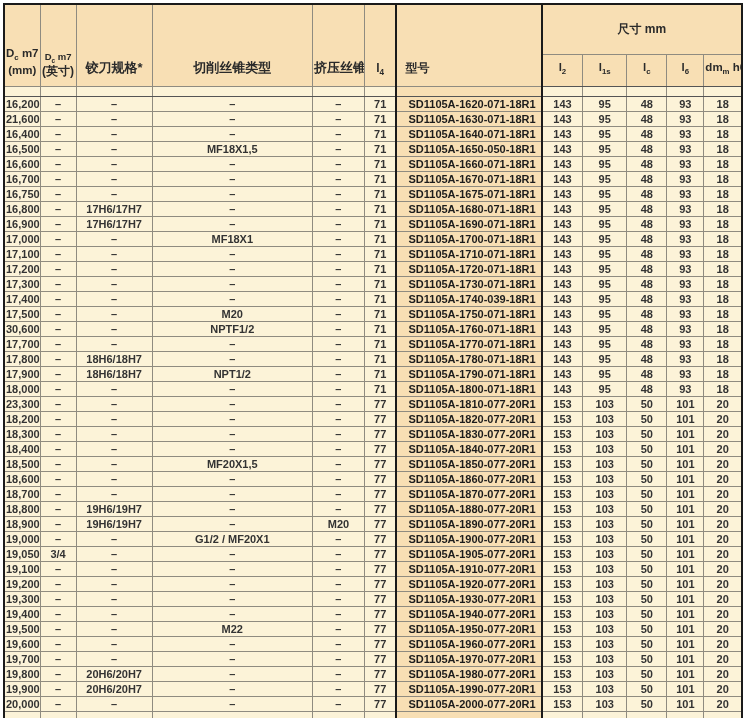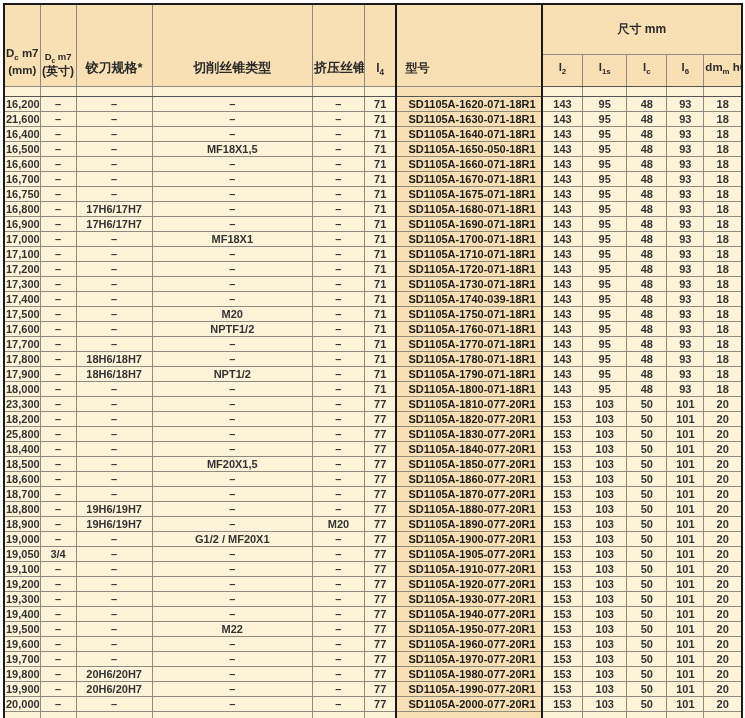--- a/index.html
+++ b/index.html
@@ -316,21 +316,21 @@
         <td class="c4">–</td>
         <td class="c5">71</td>
         <td class="c6">SD1105A-1750-071-18R1</td>
         <td class="c7">143</td>
         <td class="c8">95</td>
         <td class="c9">48</td>
         <td class="c10">93</td>
         <td class="c11">18</td>
       </tr>
       <tr>
-        <td class="c0">17,600</td>
+        <td class="c0">30,600</td>
         <td class="c1">–</td>
         <td class="c2">–</td>
         <td class="c3">NPTF1/2</td>
         <td class="c4">–</td>
         <td class="c5">71</td>
         <td class="c6">SD1105A-1760-071-18R1</td>
         <td class="c7">143</td>
         <td class="c8">95</td>
         <td class="c9">48</td>
         <td class="c10">93</td>
@@ -414,21 +414,21 @@
         <td class="c4">–</td>
         <td class="c5">77</td>
         <td class="c6">SD1105A-1820-077-20R1</td>
         <td class="c7">153</td>
         <td class="c8">103</td>
         <td class="c9">50</td>
         <td class="c10">101</td>
         <td class="c11">20</td>
       </tr>
       <tr>
-        <td class="c0">25,800</td>
+        <td class="c0">18,300</td>
         <td class="c1">–</td>
         <td class="c2">–</td>
         <td class="c3">–</td>
         <td class="c4">–</td>
         <td class="c5">77</td>
         <td class="c6">SD1105A-1830-077-20R1</td>
         <td class="c7">153</td>
         <td class="c8">103</td>
         <td class="c9">50</td>
         <td class="c10">101</td>

